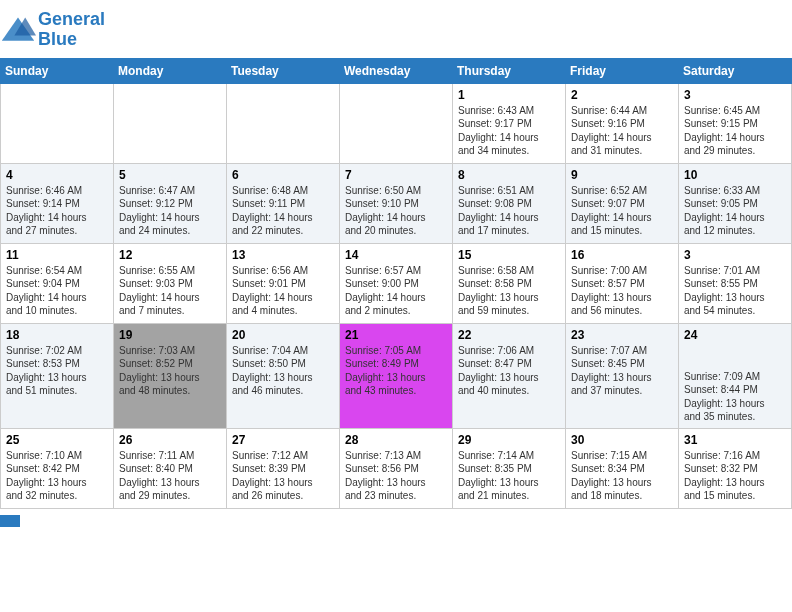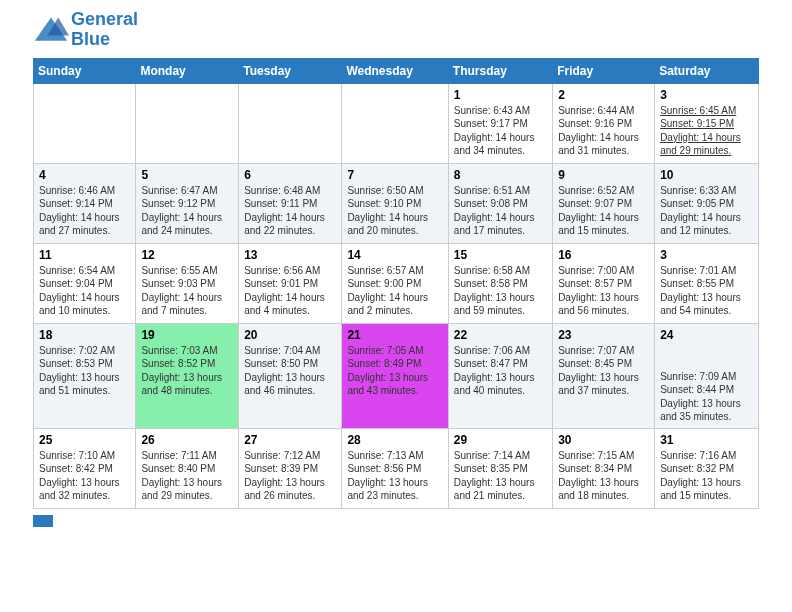--- a/index.html
+++ b/index.html
@@ -6,21 +6,21 @@
     body {
       font-family: Arial, sans-serif;
       background: #fff;
       width: 792px;
       height: 612px;
       overflow: hidden;
     }
     .page {
       width: 792px;
       height: 594px;
-      padding: 10px 33px;
+      padding: 10px 0;
     }
     .header {
       display: flex;
       justify-content: space-between;
       align-items: flex-start;
       margin-bottom: 8px;
     }
     .logo {
       display: flex;
       align-items: center;
@@ -153,21 +153,21 @@
           </td>
           <td>
             <span class="day-number">2</span>
             <div class="day-info" style="white-space: pre-line;">Sunrise: 6:44 AM
 Sunset: 9:16 PM
 Daylight: 14 hours
 and 31 minutes.</div>
           </td>
           <td>
             <span class="day-number">3</span>
-            <div class="day-info" style="white-space: pre-line; text-decoration: underline;">Sunrise: 6:45 AM
+            <div class="day-info" style="white-space: pre-line;">Sunrise: 6:45 AM
 Sunset: 9:15 PM
 Daylight: 14 hours
 and 29 minutes.</div>
           </td>
         </tr>
         <tr>
           <td style="background: rgb(240, 244, 248);">
             <span class="day-number">4</span>
             <div class="day-info" style="white-space: pre-line;">Sunrise: 6:46 AM
 Sunset: 9:14 PM
@@ -269,21 +269,21 @@
           </td>
         </tr>
         <tr>
           <td style="background: rgb(240, 244, 248);">
             <span class="day-number">18</span>
             <div class="day-info" style="white-space: pre-line;">Sunrise: 7:02 AM
 Sunset: 8:53 PM
 Daylight: 13 hours
 and 51 minutes.</div>
           </td>
-          <td style="background: #86efac;">
+          <td style="background: #a3a3a3;">
             <span class="day-number">19</span>
             <div class="day-info" style="white-space: pre-line;">Sunrise: 7:03 AM
 Sunset: 8:52 PM
 Daylight: 13 hours
 and 48 minutes.</div>
           </td>
           <td style="background: rgb(240, 244, 248);">
             <span class="day-number">20</span>
             <div class="day-info" style="white-space: pre-line;">Sunrise: 7:04 AM
 Sunset: 8:50 PM

